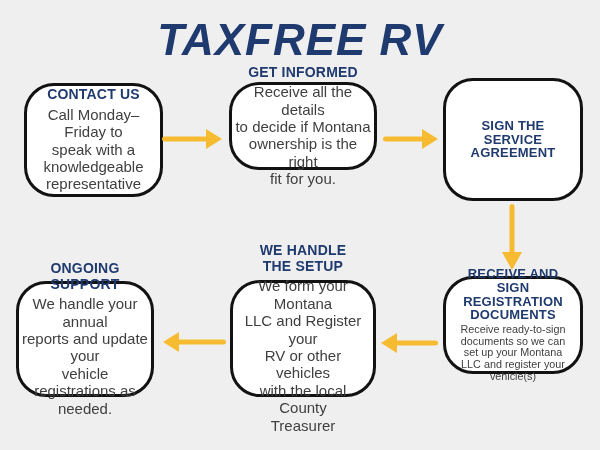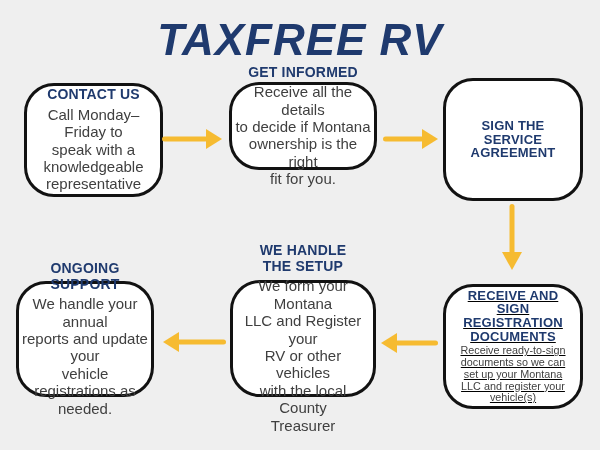--- a/index.html
+++ b/index.html
@@ -80,21 +80,21 @@
 ownership is the right
 fit for you.</div>
   </div>
 
   <div class="step dense" style="left:443px; top:78px; width:140px; height:123px;">
     <div class="step-heading">SIGN THE
 SERVICE
 AGREEMENT</div>
   </div>
 
-  <div class="step dense" style="left:443px; top:284px; width:140px; height:125px;text-decoration:underline;">
+  <div class="step dense" style="left:443px; top:276px; width:140px; height:98px;">
     <div class="step-heading">RECEIVE AND
 SIGN
 REGISTRATION
 DOCUMENTS</div>
     <div class="step-body">Receive ready-to-sign
 documents so we can
 set up your Montana
 LLC and register your
 vehicle(s)</div>
   </div>

